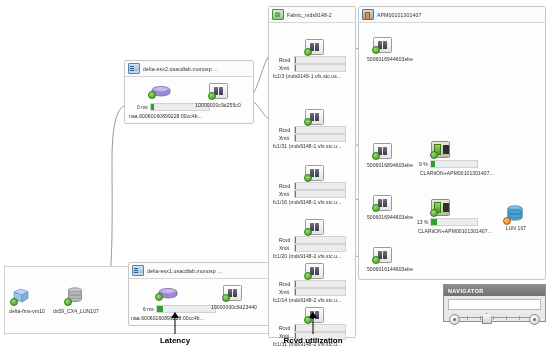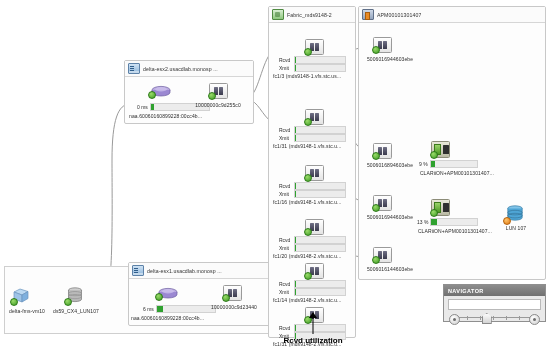--- a/index.html
+++ b/index.html
@@ -454,20 +454,25 @@
             <ellipse cx="10" cy="7.6" rx="7.2" ry="2.3" fill="none" stroke="#2f6d92" stroke-width=".6"></ellipse>
             <ellipse cx="10" cy="10.6" rx="7.2" ry="2.3" fill="none" stroke="#2f6d92" stroke-width=".6"></ellipse>
           </svg>
           <span class="badge warn"></span>
         </div>
       </div>
       <div class="nlabel" style="left:136px;top:202px;width:42px;">LUN 107</div>
     </div>
   </div>
 
+  <div class="anno" style="left:130px;top:312px;width:90px;">
+    <div class="ahead" style="top:0;"></div>
+    <div class="aline" style="top:6px;height:16px;"></div>
+    <div class="atext" style="margin-top:24px;">Latency</div>
+  </div>
 
   <div class="anno" style="left:268px;top:312px;width:90px;">
     <div class="ahead" style="top:0;"></div>
     <div class="aline" style="top:6px;height:16px;"></div>
     <div class="atext" style="margin-top:24px;">Rcvd utilization</div>
   </div>
 
 
   <div id="navigator" style="left:443px;top:284px;width:101px;height:36px;">
     <div class="nav-head">

